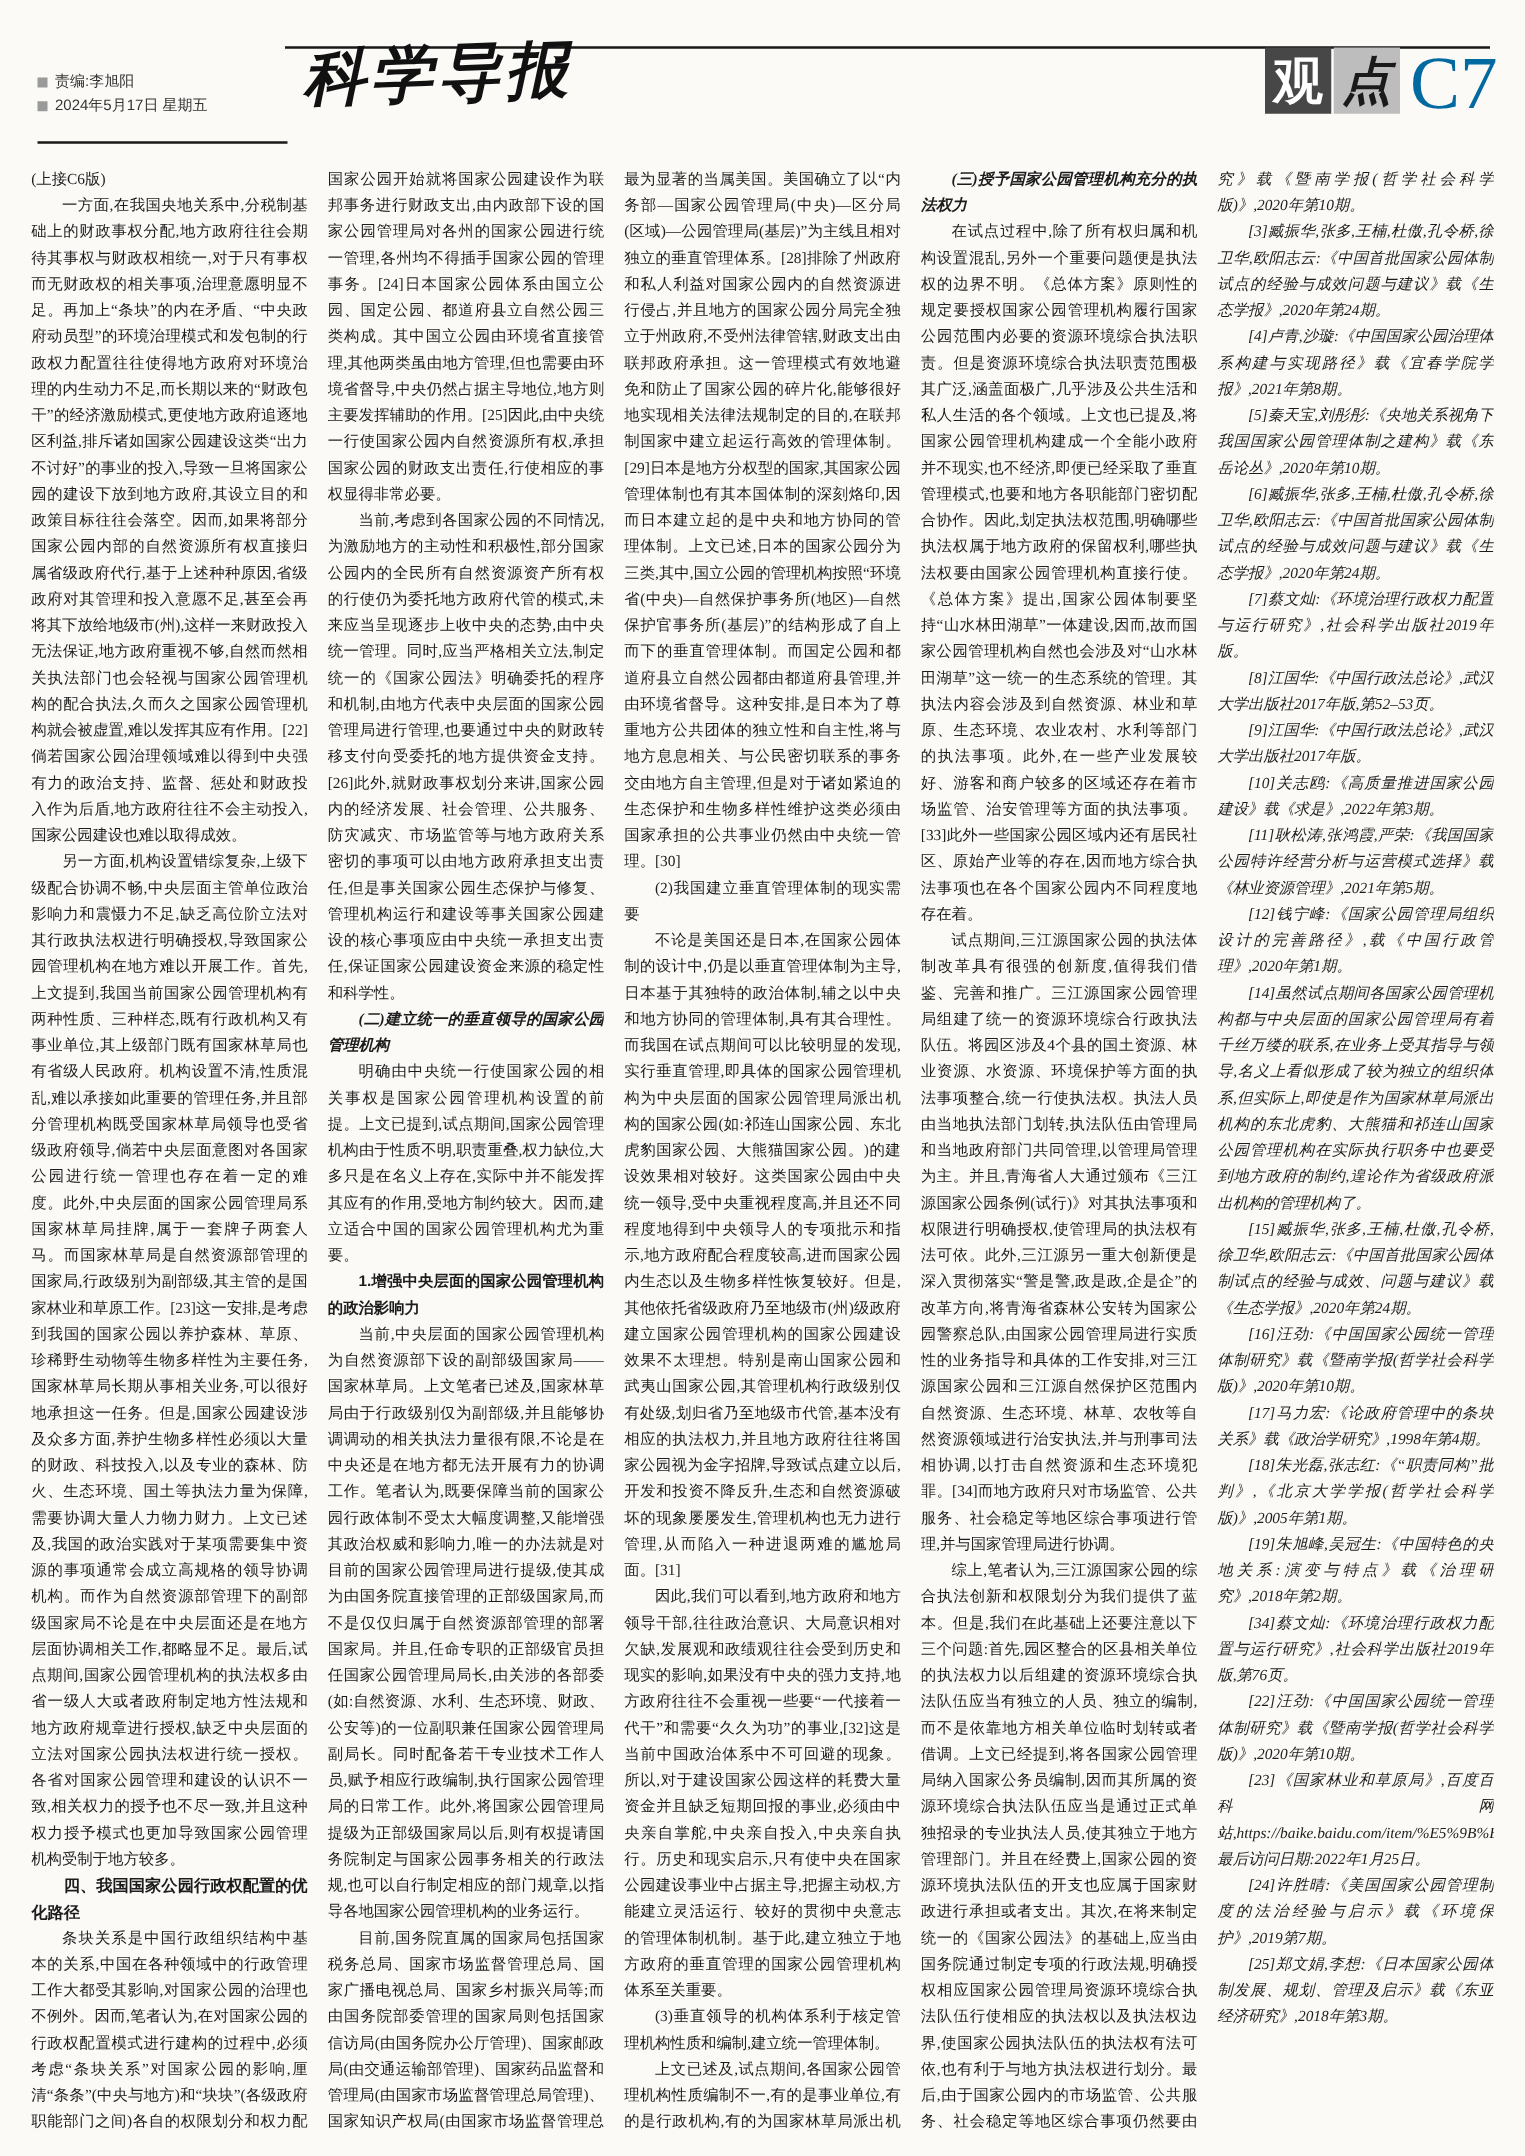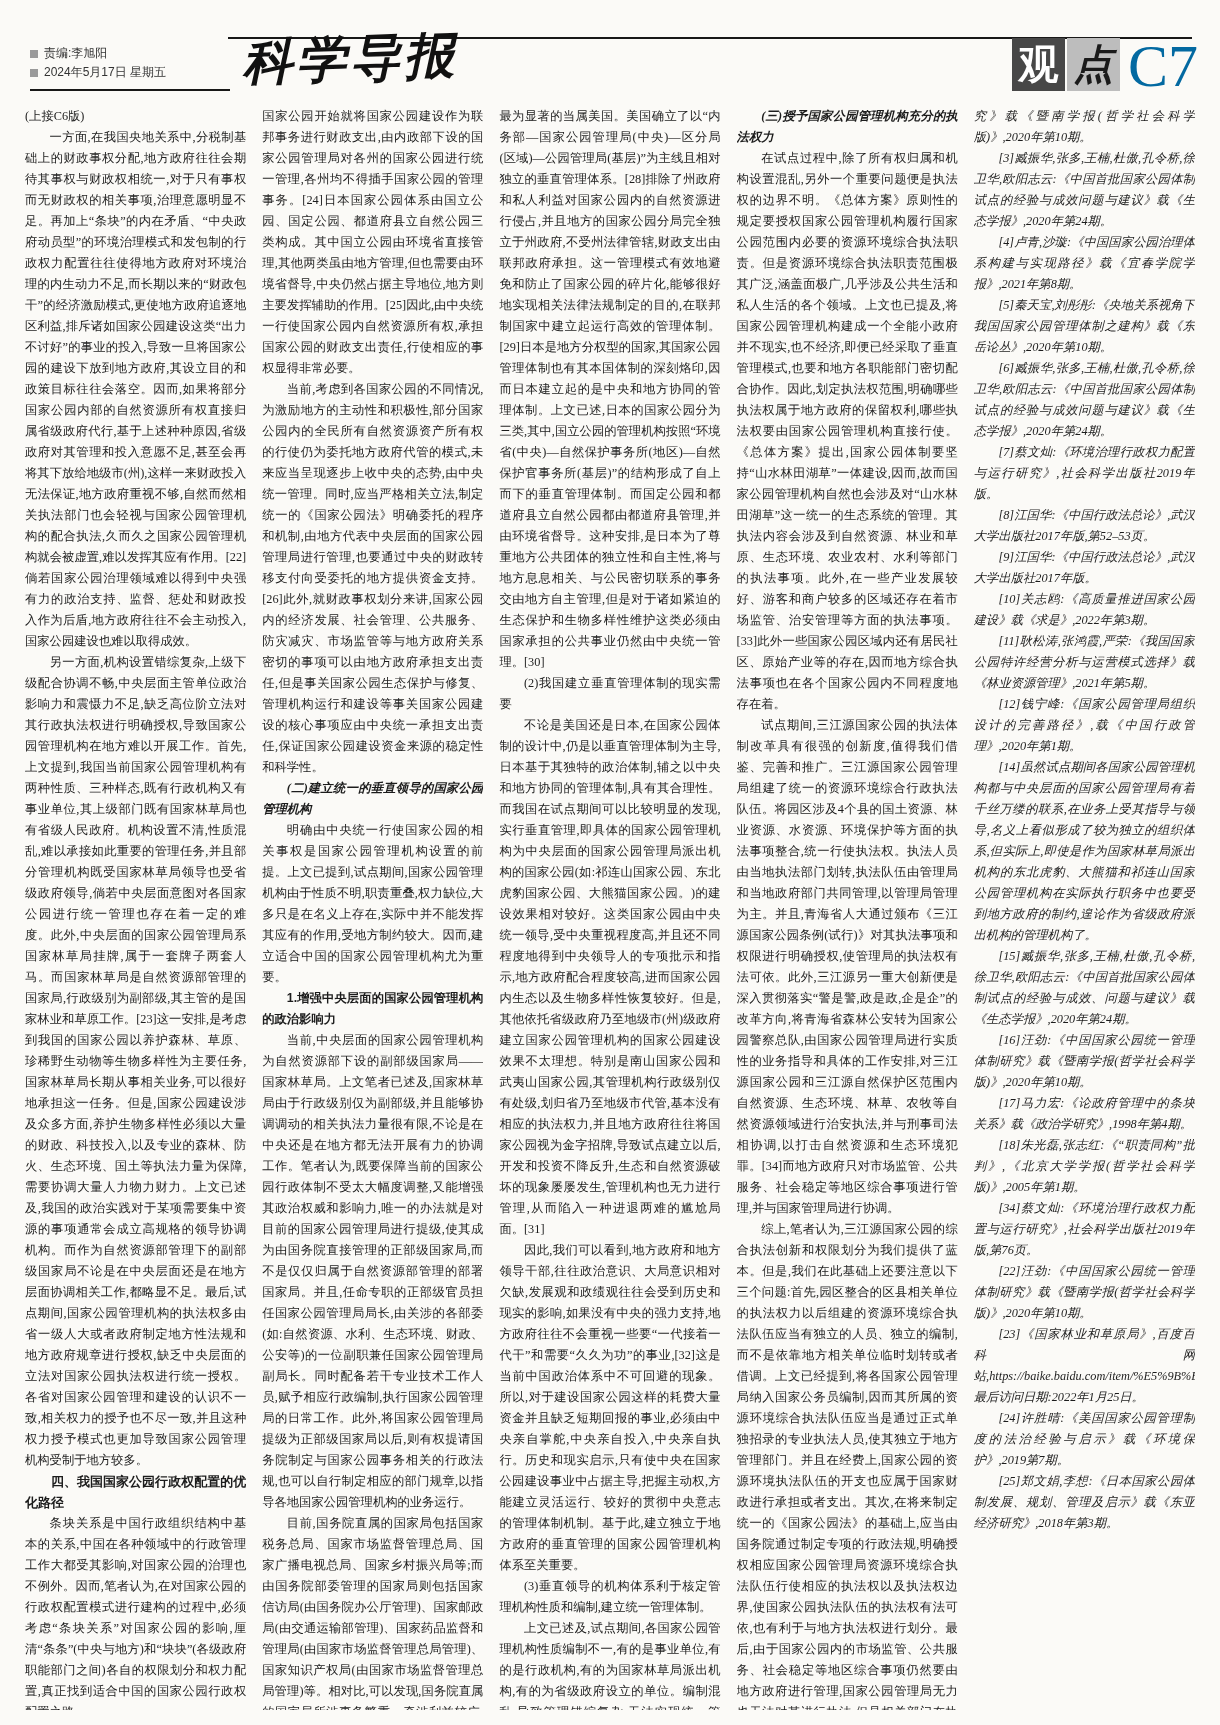--- a/index.html
+++ b/index.html
@@ -5,36 +5,36 @@
   html,body{margin:0;padding:0;}
   body{
     width:1220px;height:1725px;position:relative;overflow:hidden;
     background:#fbfaf7;color:#1c1c1c;
     font-family:"Liberation Serif","DejaVu Serif",serif;
   }
   .page{position:absolute;inset:0;}
   
   header{position:relative;height:102px;}
   .top-rule{position:absolute;left:228px;top:37px;width:964px;height:2px;background:#181818;}
-  .left-info{position:absolute;left:30px;top:44px;width:200px;border-bottom:2px solid #181818;padding-bottom:7px;}
+  .left-info{position:absolute;left:30px;top:56px;width:200px;border-bottom:2px solid #181818;padding-bottom:19px;}
   .info-line{display:flex;align-items:center;gap:6px;height:19px;font-size:12px;font-family:"Liberation Sans",sans-serif;color:#333;}
   .sq{width:8px;height:8px;background:#9a9a9a;display:inline-block;flex:0 0 auto;}
   .masthead{
     position:absolute;left:242px;top:34px;font-size:50px;font-weight:bold;font-style:italic;
     letter-spacing:4px;transform:rotate(-2deg);color:#111;line-height:1;
   }
   .section-logo{position:absolute;right:22px;top:38px;display:flex;align-items:flex-end;}
   .sec-block{width:53px;height:53px;display:flex;align-items:center;justify-content:center;
     font-size:40px;font-weight:bold;line-height:1;}
   .sec-1{background:#474747;color:#ffffff;}
   .sec-2{background:#bdbdbd;color:#1a1a1a;font-style:italic;margin-left:2px;}
   .page-no{font-size:60px;line-height:50px;margin-left:8px;color:#0369a1;font-family:"Liberation Serif",serif;}
   
   main#columns{display:flex;gap:16px;padding:4px 25px 0;height:1604px;overflow:hidden;}
-  .col{flex:1 1 0;font-size:12.3px;line-height:21px;text-align:justify;overflow:hidden;}
+  .col{flex:1 1 0;font-size:12.3px;line-height:21px;text-align:justify;overflow:hidden;margin-top:27px;}
   .col p{margin:0;}
   .cont{text-indent:0;}
   .p{text-indent:2em;}
   .p-cont{text-indent:0;}
   .h{font-weight:bold;text-indent:2em;font-family:"Liberation Sans",sans-serif;font-size:13px;}
   .sub{font-style:italic;font-weight:600;text-indent:2em;}
   .num{font-weight:bold;text-indent:2em;font-family:"Liberation Sans",sans-serif;}
   .ref{font-style:italic;text-indent:2em;}
   .ref-cont{font-style:italic;text-indent:0;}
 </style>
@@ -103,20 +103,21 @@
         <p class="ref">[8]江国华:《中国行政法总论》,武汉大学出版社2017年版,第52–53页。</p>
         <p class="ref">[9]江国华:《中国行政法总论》,武汉大学出版社2017年版。</p>
         <p class="ref">[10]关志鸥:《高质量推进国家公园建设》载《求是》,2022年第3期。</p>
         <p class="ref">[11]耿松涛,张鸿霞,严荣:《我国国家公园特许经营分析与运营模式选择》载《林业资源管理》,2021年第5期。</p>
         <p class="ref">[12]钱宁峰:《国家公园管理局组织设计的完善路径》,载《中国行政管理》,2020年第1期。</p>
         <p class="ref">[14]虽然试点期间各国家公园管理机构都与中央层面的国家公园管理局有着千丝万缕的联系,在业务上受其指导与领导,名义上看似形成了较为独立的组织体系,但实际上,即使是作为国家林草局派出机构的东北虎豹、大熊猫和祁连山国家公园管理机构在实际执行职务中也要受到地方政府的制约,遑论作为省级政府派出机构的管理机构了。</p>
         <p class="ref">[15]臧振华,张多,王楠,杜傲,孔令桥,徐卫华,欧阳志云:《中国首批国家公园体制试点的经验与成效、问题与建议》载《生态学报》,2020年第24期。</p>
         <p class="ref">[16]汪劲:《中国国家公园统一管理体制研究》载《暨南学报(哲学社会科学版)》,2020年第10期。</p>
         <p class="ref">[17]马力宏:《论政府管理中的条块关系》载《政治学研究》,1998年第4期。</p>
         <p class="ref">[18]朱光磊,张志红:《“职责同构”批判》,《北京大学学报(哲学社会科学版)》,2005年第1期。</p>
+        <p class="ref">[19]朱旭峰,吴冠生:《中国特色的央地关系:演变与特点》载《治理研究》,2018年第2期。</p>
         <p class="ref">[34]蔡文灿:《环境治理行政权力配置与运行研究》,社会科学出版社2019年版,第76页。</p>
         <p class="ref">[22]汪劲:《中国国家公园统一管理体制研究》载《暨南学报(哲学社会科学版)》,2020年第10期。</p>
         <p class="ref">[23]《国家林业和草原局》,百度百科网站,https://baike.baidu.com/item/%E5%9B%BD%E5%AE%B6%E6%9E%97%E4%B8%9A%E5%92%8C%E8%8D%89%E5%8E%9F%E5%B1%80,最后访问日期:2022年1月25日。</p>
         <p class="ref">[24]许胜晴:《美国国家公园管理制度的法治经验与启示》载《环境保护》,2019第7期。</p>
         <p class="ref">[25]郑文娟,李想:《日本国家公园体制发展、规划、管理及启示》载《东亚经济研究》,2018年第3期。</p>
       </div>
     </main>
 </div>
 
 </body></html>

